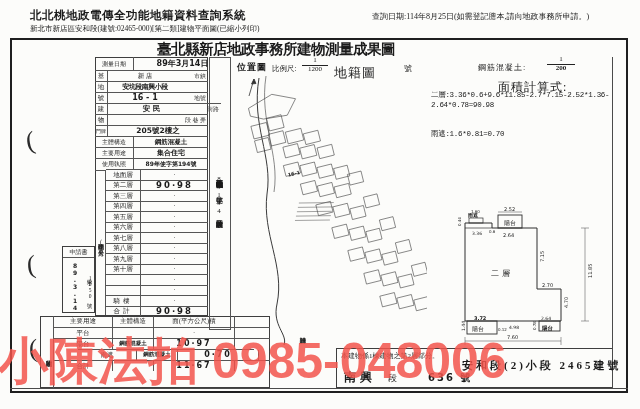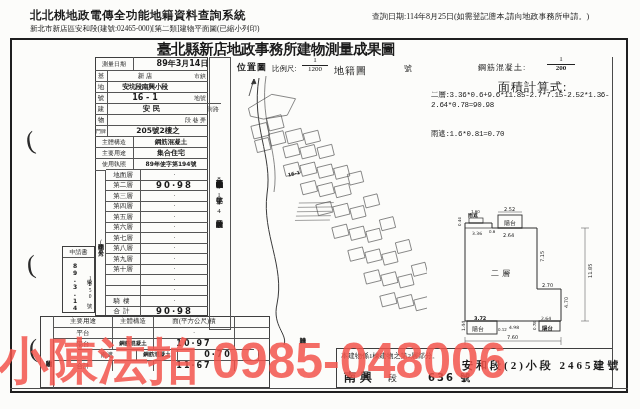--- a/index.html
+++ b/index.html
@@ -203,21 +203,21 @@
 
   <div class="abs vtext" style="left:209px;top:57px;width:22px;height:273px;border:1px solid #555;box-sizing:border-box;font-size:7px;line-height:22px;text-align:center;padding-top:2px;">本建物平面圖及建物面積係依使用執照89年使字第194號竣工圖繪製及計算</div>
   <div class="abs vtext" style="left:293px;top:332px;width:14px;height:56px;font-size:6.5px;">轉繪計算</div>
 
   <div class="abs" style="left:237px;top:61px;font-size:9px;font-weight:700;letter-spacing:1px;">位置圖</div>
   <div class="abs" style="left:272px;top:64px;font-size:7.5px;">比例尺:</div>
   <div class="frac" style="left:302px;top:57px;width:26px;">
     <div class="num">1</div>
     <div>1200</div>
   </div>
-  <div class="abs" style="left:334px;top:64px;font-size:10px;letter-spacing:1px;">地籍圖</div>
+  <div class="abs" style="left:334px;top:64px;font-size:13px;letter-spacing:1px;">地籍圖</div>
   <div class="abs" style="left:404px;top:63px;font-size:8px;">號</div>
 
   <svg class="abs" style="left:232px;top:76px;" width="195" height="270" viewBox="0 0 195 270">
     <g stroke="#3a3a3a" fill="none" stroke-width="1">
       <path d="M27,2 C19,50 41,80 35,118 C30,158 53,190 45,228 C40,250 56,258 52,269"></path>
       <path d="M34,0 C27,46 48,78 42,116" stroke-width="0.6"></path>
     </g>
     <g stroke="#333" fill="#333" stroke-width="0.8">
       <line x1="17" y1="20" x2="22" y2="3"></line>
         <polygon points="22,3 19.5,8 24,7.5"></polygon>

